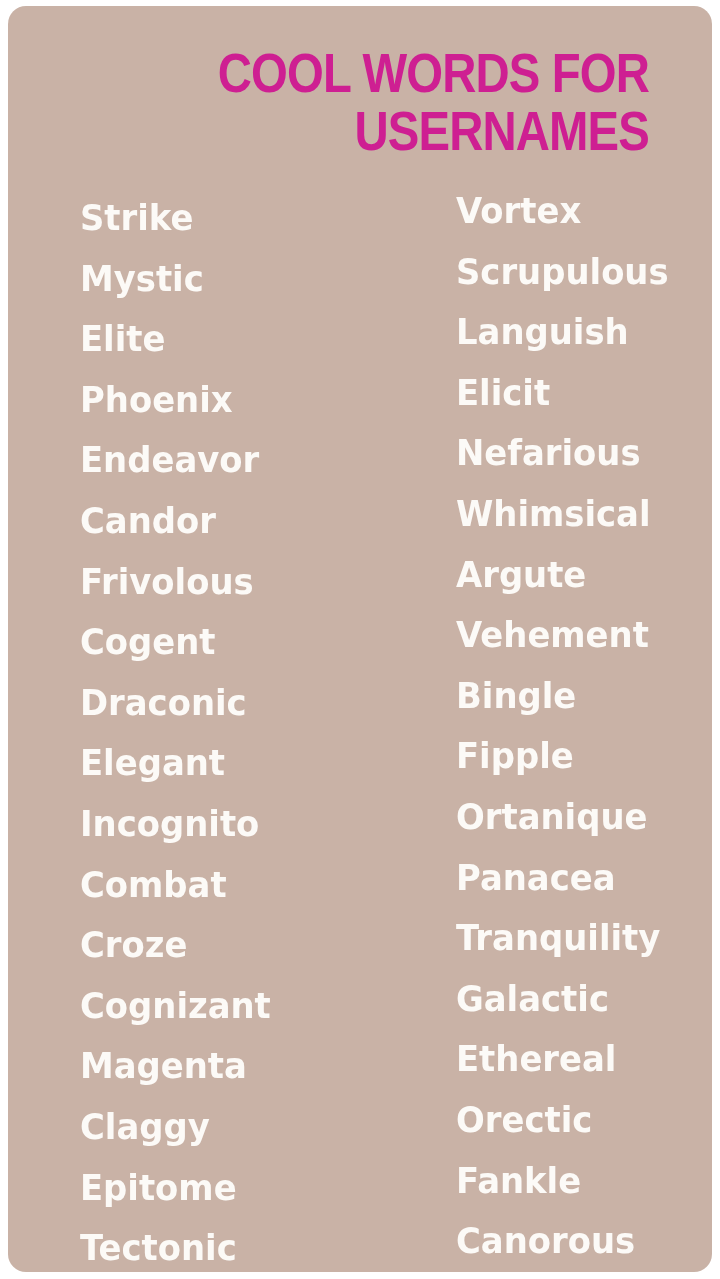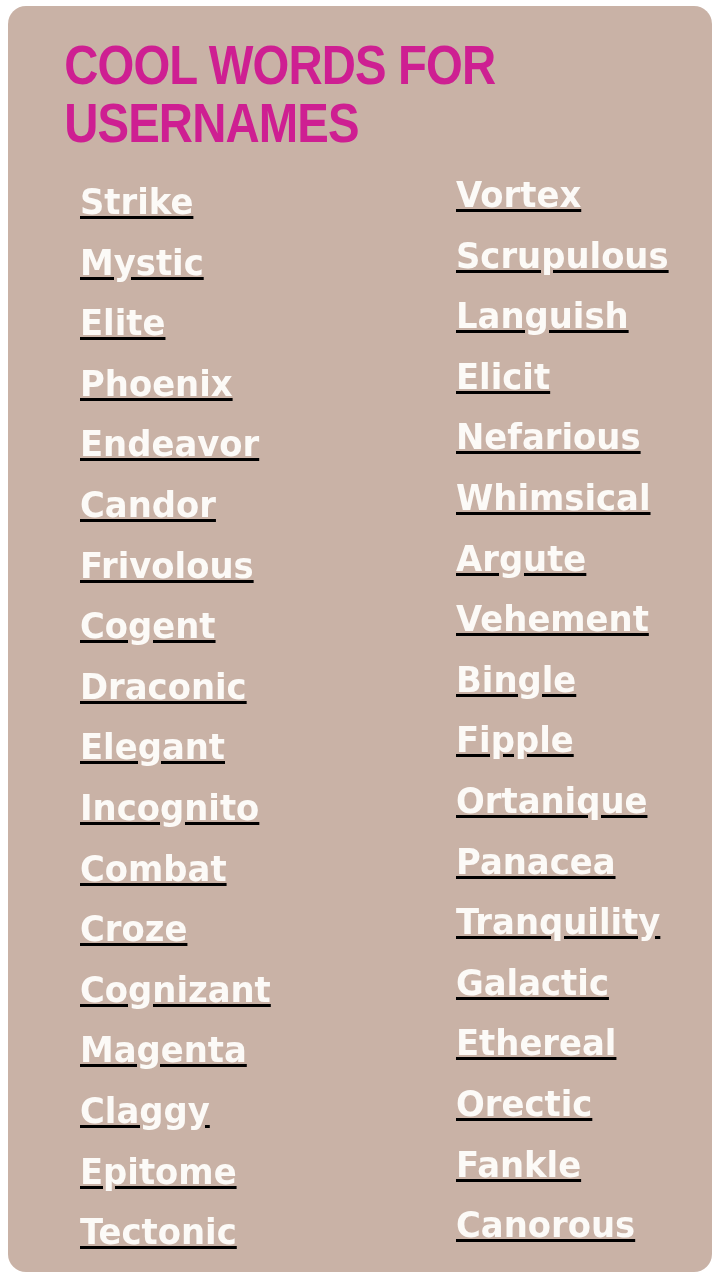--- a/index.html
+++ b/index.html
@@ -15,41 +15,40 @@
     position: absolute;
     left: 8px;
     top: 6px;
     width: 704px;
     height: 1266px;
     background: #c9b2a6;
     border-radius: 18px;
     box-sizing: border-box;
   }
   .title {
-    margin: 8px;
+    margin: 16px;
     padding-top: 22px;
-    text-align: left;
+    text-align: right;
     color: #ce1f92;
     font-family: "Liberation Sans", sans-serif;
     font-weight: 700;
     font-size: 55px;
     line-height: 58px;
     letter-spacing: -1px;
   }
   .title-line {
     display: block;
     transform: scaleX(0.86);
     transform-origin: 50% 50%;
     white-space: nowrap;
   }
   .columns {
     display: flex;
     padding-left: 72px;
     padding-right: 30px;
-    text-decoration: underline;
   }
   .col {
     box-sizing: border-box;
   }
   .col-left {
     width: 383px;
     margin-top: 12px;
   }
   .col-right {
     flex: 1;

